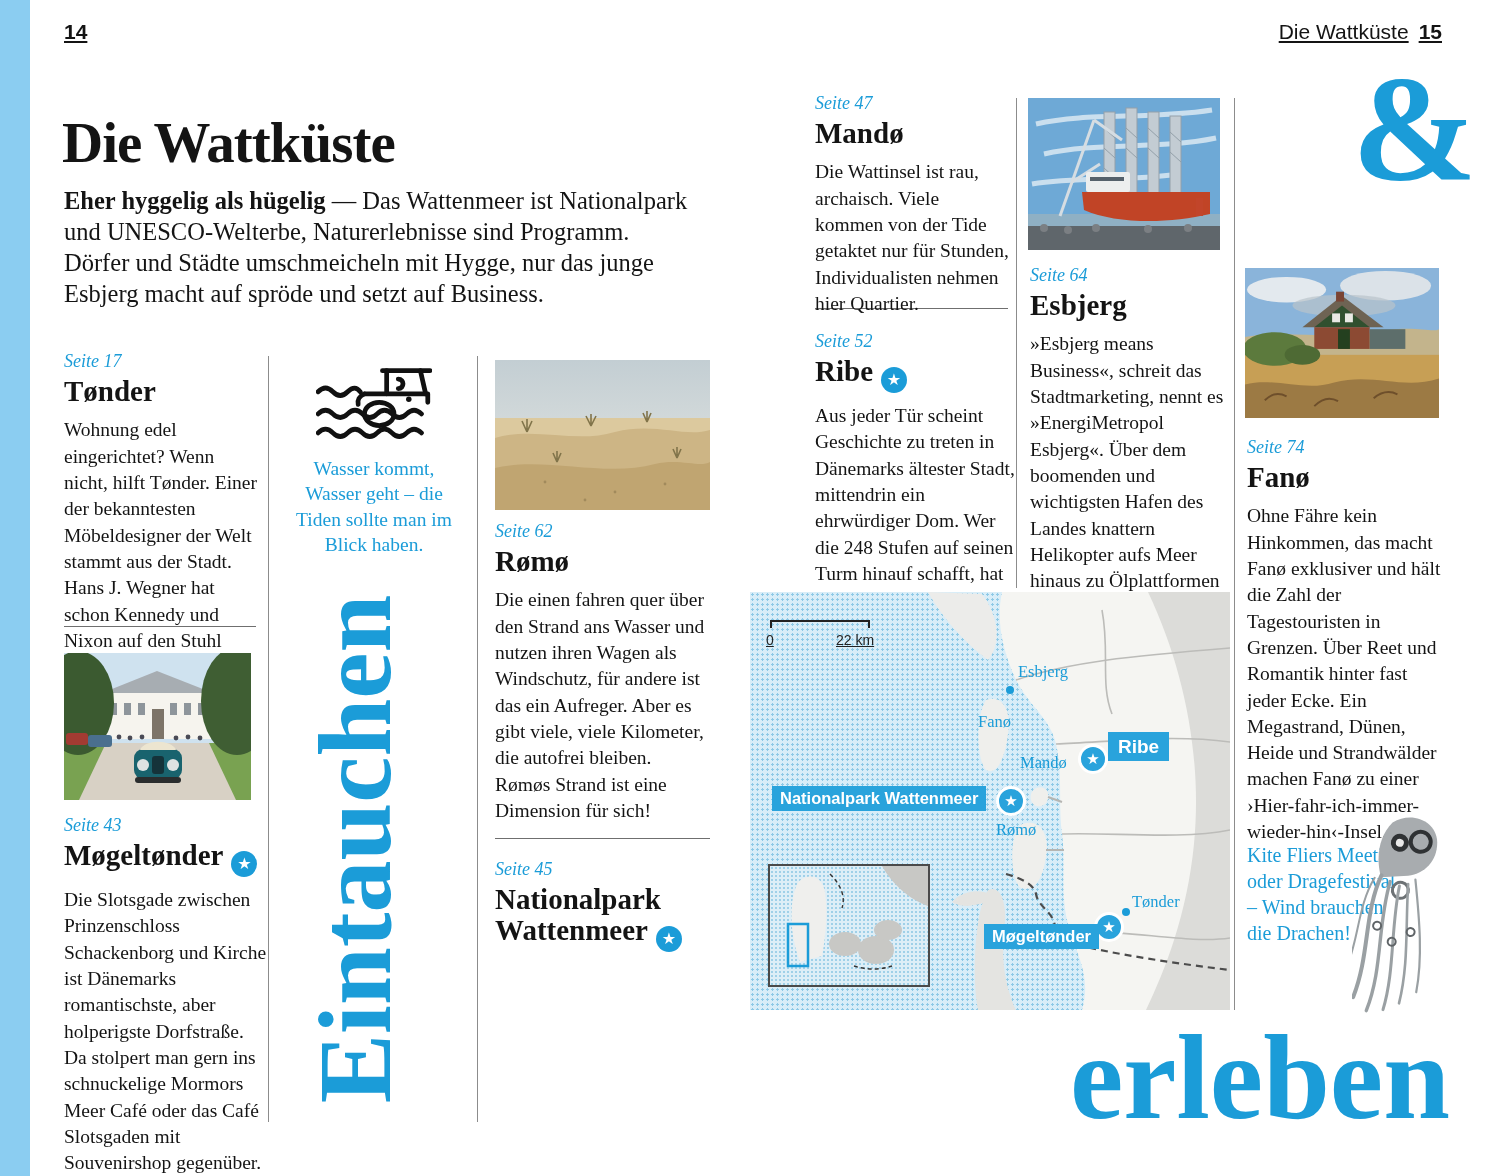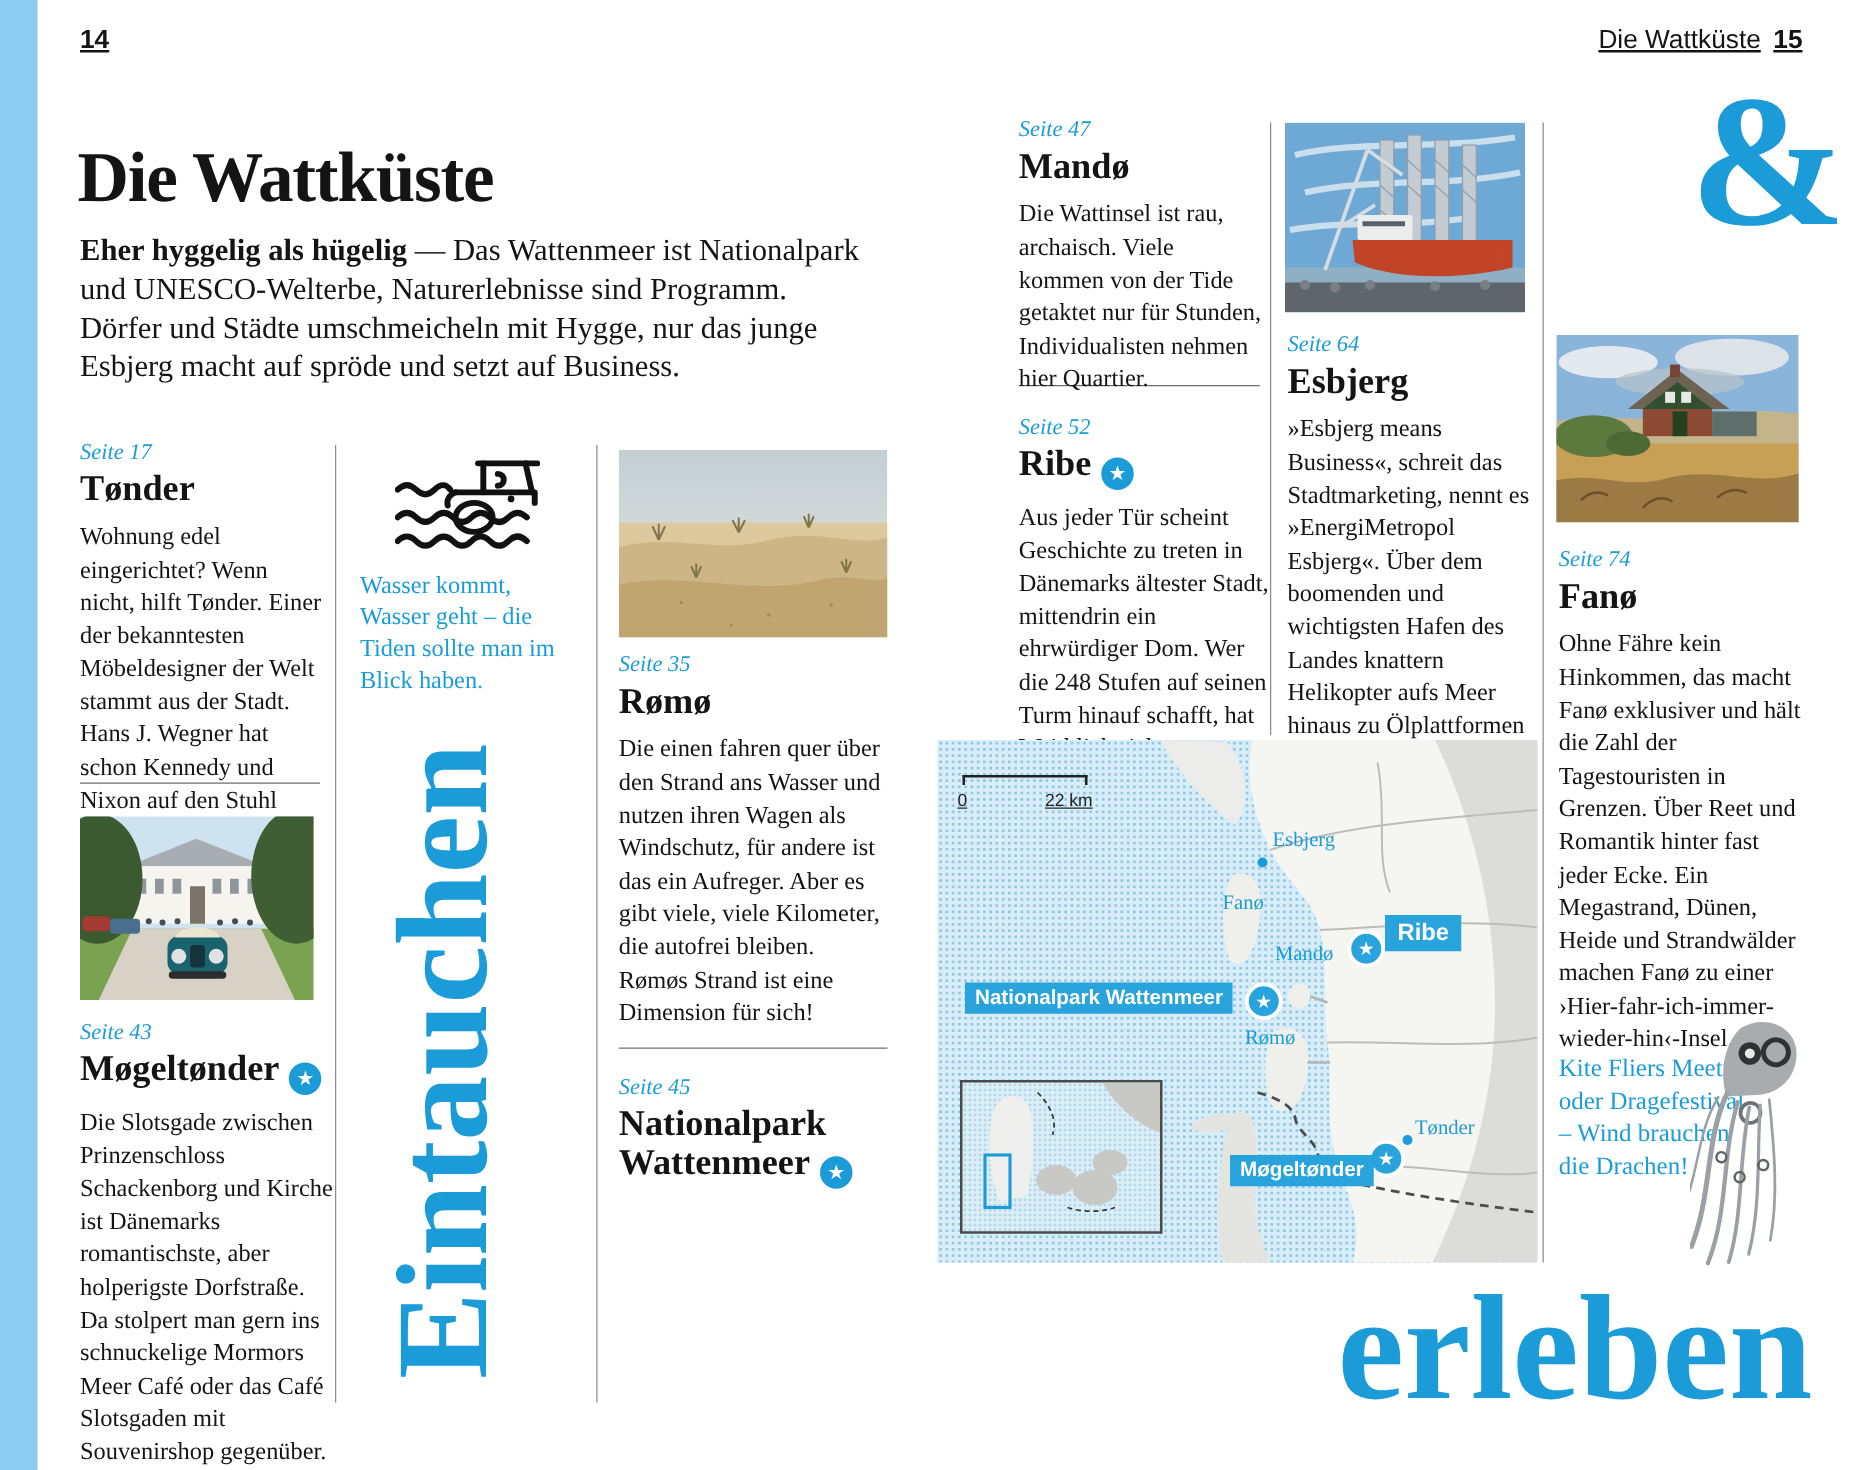--- a/index.html
+++ b/index.html
@@ -42,21 +42,21 @@
   #sec-mando{left:815px;top:94px;width:196px;}
   #sec-ribe{left:815px;top:332px;width:200px;}
   #sec-esbjerg{left:1030px;top:266px;width:200px;}
   #sec-fano{left:1247px;top:438px;width:198px;}
 
   .star{display:inline-flex;align-items:center;justify-content:center;width:26px;height:26px;
         border-radius:50%;background:#1b9cd8;color:#fff;vertical-align:-4px;margin-left:8px;}
   .star::before{content:"★";font-size:16px;font-family:"DejaVu Sans",sans-serif;line-height:1;}
 
   
-  #tide{position:absolute;left:288px;top:366px;width:172px;text-align:left;}
+  #tide{position:absolute;left:288px;top:366px;width:172px;text-align:center;}
   #tide svg{display:block;margin:0 auto 10px auto;}
   #tide .note{color:#1b9cd8;font-size:19.5px;line-height:1.3;}
 
   
   .display-blue{color:#1b9cd8;font-weight:bold;line-height:1;}
   #eintauchen{position:absolute;left:303px;top:1130px;width:562px;text-align:center;
               transform:rotate(-90deg);transform-origin:0 0;font-size:104px;}
   #ampersand{position:absolute;left:1352px;top:54px;font-size:150px;}
   #erleben{position:absolute;left:1070px;top:1018px;font-size:120px;}
 
@@ -210,21 +210,21 @@
       <g fill="#a18a5c">
           <circle cx="50" cy="122" r="1.4"></circle>
           <circle cx="120" cy="132" r="1.4"></circle>
           <circle cx="170" cy="124" r="1.4"></circle>
           <circle cx="90" cy="140" r="1.4"></circle>
         </g>
     </svg>
   </div>
 
   <div class="section" id="sec-romo">
-    <div class="seite">Seite 35</div>
+    <div class="seite">Seite 62</div>
     <h3 class="sec-title">Rømø</h3>
     <div class="sec-body">Die einen fahren quer über den Strand ans Wasser und nutzen ihren Wagen als Windschutz, für andere ist das ein Aufreger. Aber es gibt viele, viele Kilometer, die autofrei bleiben. Rømøs Strand ist eine Dimension für sich!</div>
   </div>
 
   <div class="section" id="sec-np">
     <div class="seite">Seite 45</div>
     <h3 class="sec-title"><span>Nationalpark Wattenmeer</span><span class="star"></span></h3>
   </div>
 
   <div class="section" id="sec-mando">

